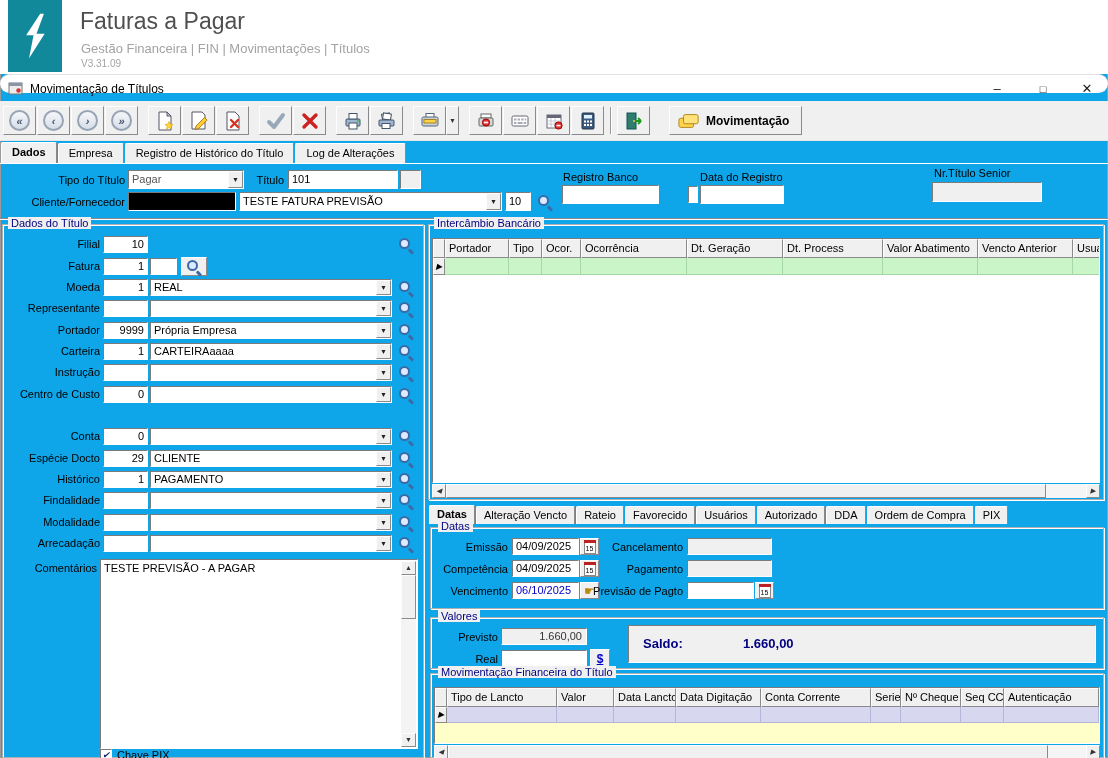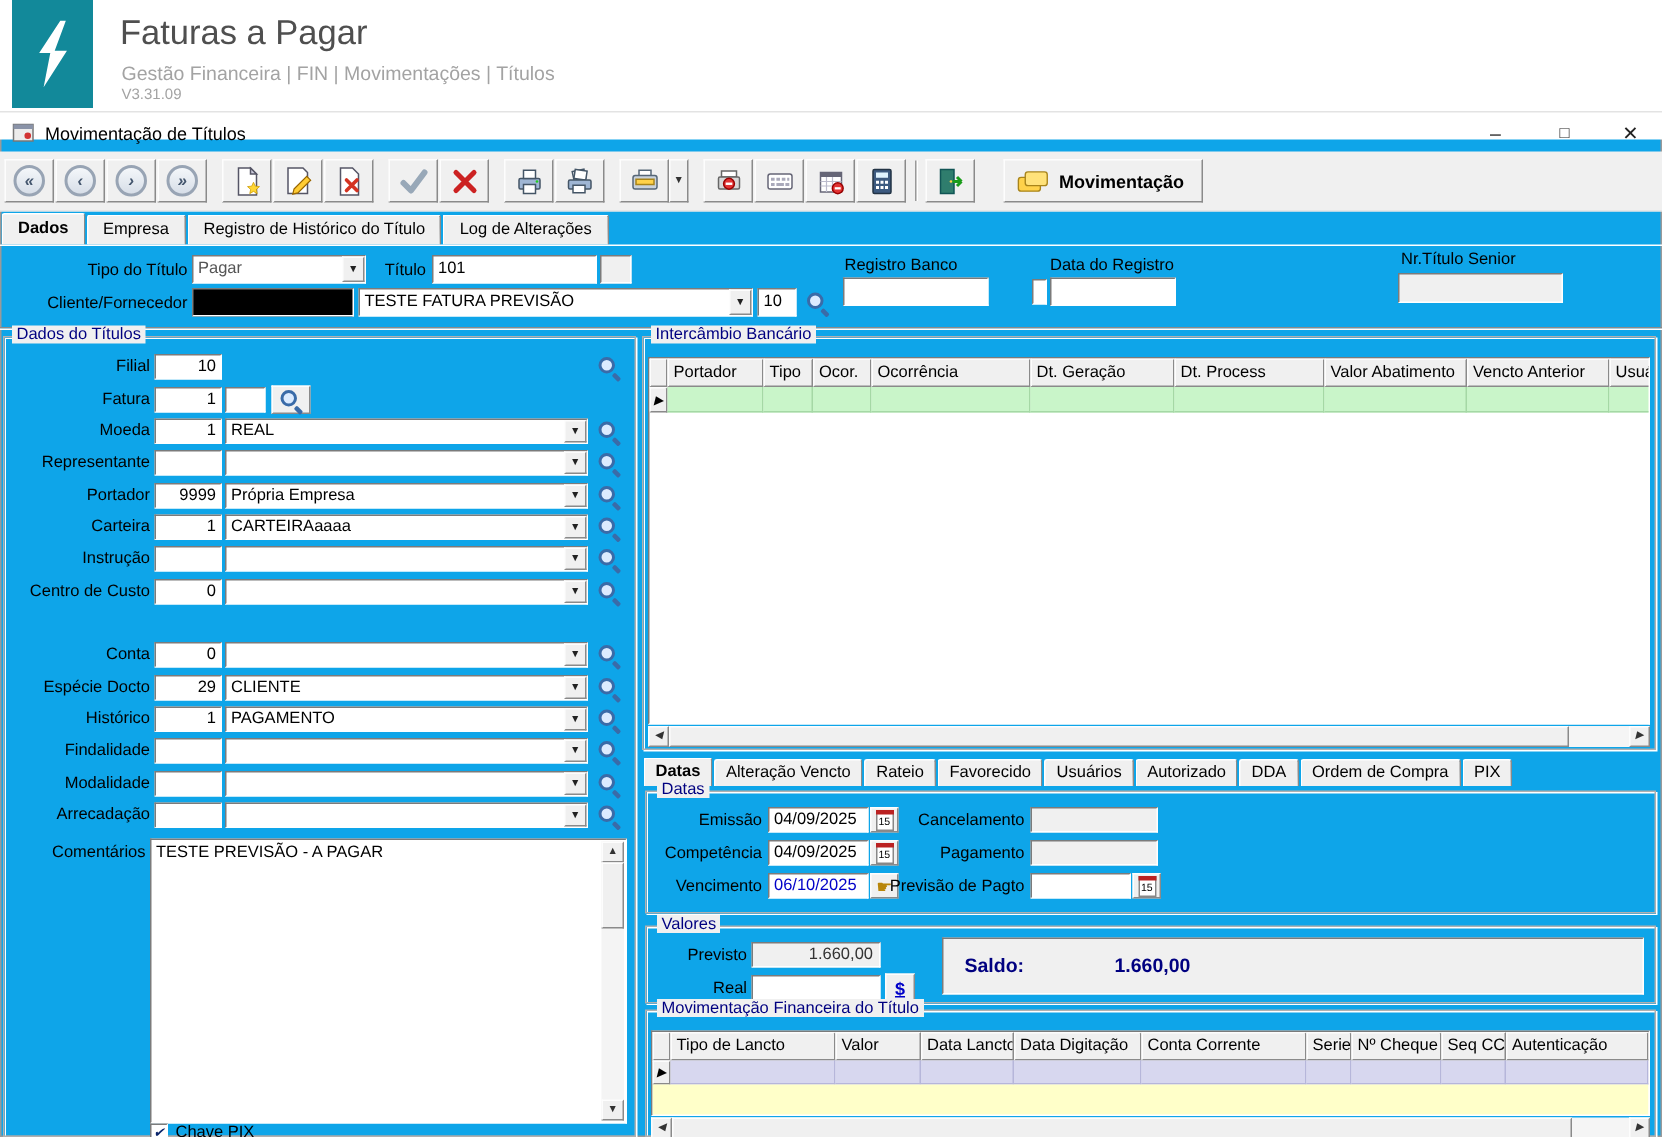--- a/index.html
+++ b/index.html
@@ -6,21 +6,21 @@
 body{background:#777;margin:0;}
 .page{position:relative;width:1108px;height:758px;background:#0ea5e9;overflow:hidden;
   font-family:"Liberation Sans",sans-serif;font-size:11px;color:#000;box-shadow:inset 0 0 0 1px #9a9a9a;}
 
 .hdr{position:absolute;left:0;top:0;width:100%;height:74px;background:#fff;}
 .logo{position:absolute;left:8px;top:0;width:54px;height:72px;background:#12899a;display:flex;align-items:center;justify-content:center;}
 .hdr-title{position:absolute;left:80px;top:8px;font-size:23px;color:#4f4f4f;}
 .hdr-sub{position:absolute;left:81px;top:41px;font-size:13px;color:#a3a3a3;}
 .hdr-ver{position:absolute;left:81px;top:58px;font-size:10px;color:#a3a3a3;}
 
-.titlebar{position:absolute;left:0;top:74px;width:100%;height:19px;background:#fff;border-top:1px solid #e3e3e3;}
+.titlebar{position:absolute;left:0;top:74px;width:100%;height:19px;background:#fff;border-top:1px solid #e3e3e3;border-radius:11px;}
 .app-icon{position:absolute;left:8px;top:6px;}
 .win-title{position:absolute;left:30px;top:7px;font-size:12px;}
 .win-btn{position:absolute;top:0;width:42px;height:27px;display:flex;align-items:center;justify-content:center;font-size:13px;color:#222;cursor:pointer;}
 .win-btn.min{left:976px;}
 .win-btn.max{left:1022px;font-size:11px;}
 .win-btn.close{left:1066px;width:42px;}
 
 .toolbar{position:absolute;left:0;top:101px;width:100%;height:40px;background:#f0f0f0;display:flex;align-items:center;padding-left:3px;border-bottom:1px solid #e6e6e6;}
 .tb{width:33px;height:29px;background:#f0f0f0;border:1px solid;border-color:#fdfdfd #8a8a8a #8a8a8a #fdfdfd;display:flex;align-items:center;justify-content:center;cursor:pointer;padding:0;margin-right:1px;flex:0 0 auto;}
 .tb-gap{width:9px;flex:0 0 auto;}
@@ -314,21 +314,21 @@
     <span class="cbtn">
         <i>▼</i>
       </span>
   </div>
   <div class="field" style="left:505px;top:192px;width:26px">10</div>
   <span class="mag-icon" style="left:537px;top:194px"></span>
 
   <div class="hdiv"></div>
 
   <div class="gbox" style="left:2px;top:224px;width:422px;height:534px"></div>
-  <span class="gb-label" style="left:8px;top:217px">Dados do Títulos</span>
+  <span class="gb-label" style="left:8px;top:217px">Dados do Título</span>
 
   <div class="frow" style="top:236px">
     <span class="flbl">Filial</span>
     <span class="codebox">10</span>
     <span class="mag-icon"></span>
   </div>
   <div class="frow" style="top:258px">
     <span class="flbl">Fatura</span>
     <span class="codebox">1</span>
     <span class="minibox"></span>

